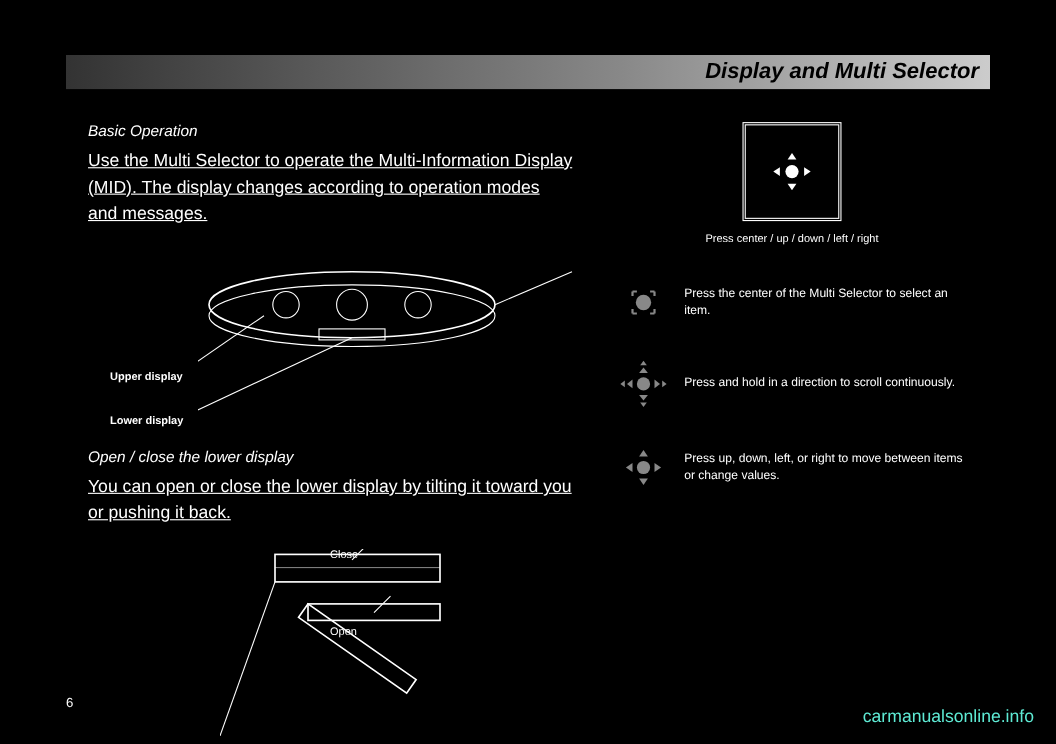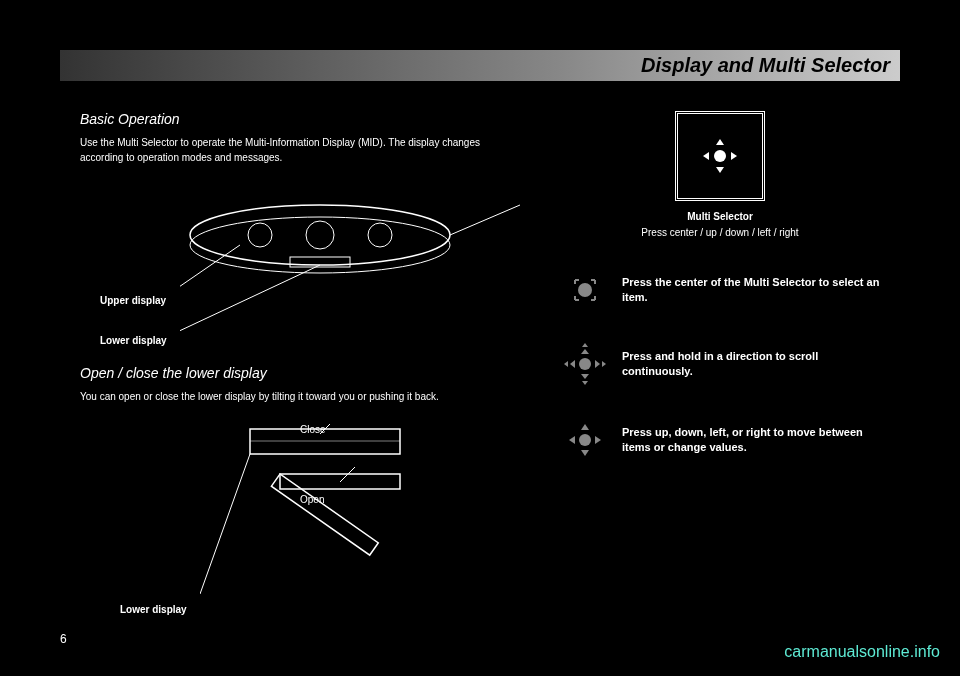--- a/index.html
+++ b/index.html
@@ -41,23 +41,24 @@
     }
     .right-col {
       width: 320px;
     }
     .subtitle {
       font-style: italic;
       font-size: 14px;
       margin-bottom: 8px;
     }
     .body-text {
-      font-size: 10px;
+      font-size: 16px;
       line-height: 1.5;
       margin-bottom: 20px;
+      text-decoration: underline;
     }
     .figure-dashboard {
       position: relative;
       height: 180px;
       margin-top: 10px;
     }
     .dashboard-svg {
       position: absolute;
       left: 100px;
       top: 0;
@@ -121,21 +122,20 @@
     .selector-action {
       text-align: center;
       font-size: 10px;
       line-height: 1.4;
     }
     .icon-row {
       display: flex;
       align-items: center;
       gap: 12px;
       margin-bottom: 30px;
-      font-weight: bold;
     }
     .icon-box {
       width: 50px;
       display: flex;
       justify-content: center;
     }
     .icon-desc {
       font-size: 11px;
       line-height: 1.4;
       flex: 1;
@@ -209,21 +209,20 @@
       <div class="callout">
         <div class="callout-selector">
           <svg width="50" height="50">
             <circle cx="25" cy="25" r="6" fill="#fff"></circle>
             <path d="M 25 8 L 21 14 L 29 14 Z" fill="#fff"></path>
             <path d="M 25 42 L 21 36 L 29 36 Z" fill="#fff"></path>
             <path d="M 8 25 L 14 21 L 14 29 Z" fill="#fff"></path>
             <path d="M 42 25 L 36 21 L 36 29 Z" fill="#fff"></path>
           </svg>
         </div>
-        <div style="text-align:center;font-size:10px;font-weight:bold;margin-bottom:4px;">Multi Selector</div>
         <div class="selector-action">Press center / up / down / left / right</div>
       </div>
 
       <div class="icon-row">
         <div class="icon-box">
           <svg width="40" height="40">
             <circle cx="20" cy="20" r="7" fill="#888"></circle>
             <path d="M 10 10 L 10 14 M 10 10 L 14 10" stroke="#888" stroke-width="2" fill="none"></path>
             <path d="M 30 10 L 30 14 M 30 10 L 26 10" stroke="#888" stroke-width="2" fill="none"></path>
             <path d="M 10 30 L 10 26 M 10 30 L 14 30" stroke="#888" stroke-width="2" fill="none"></path>

